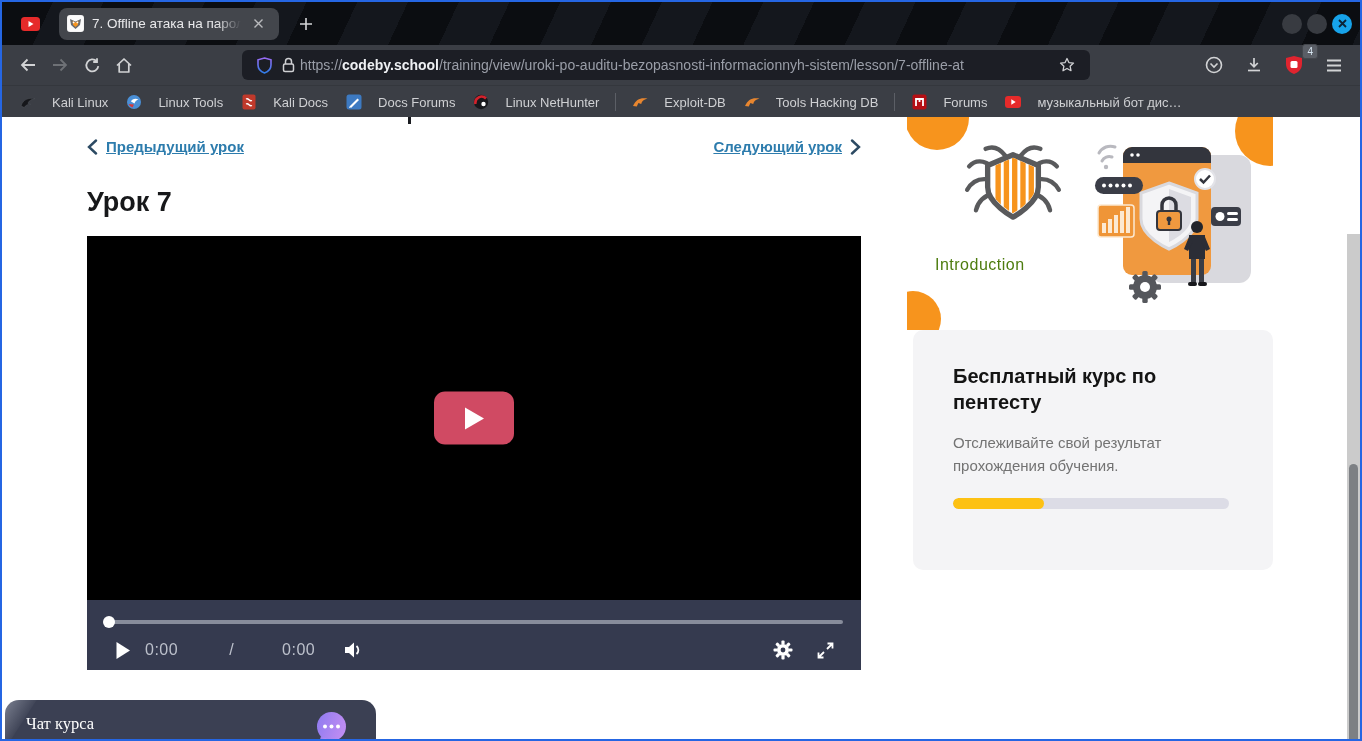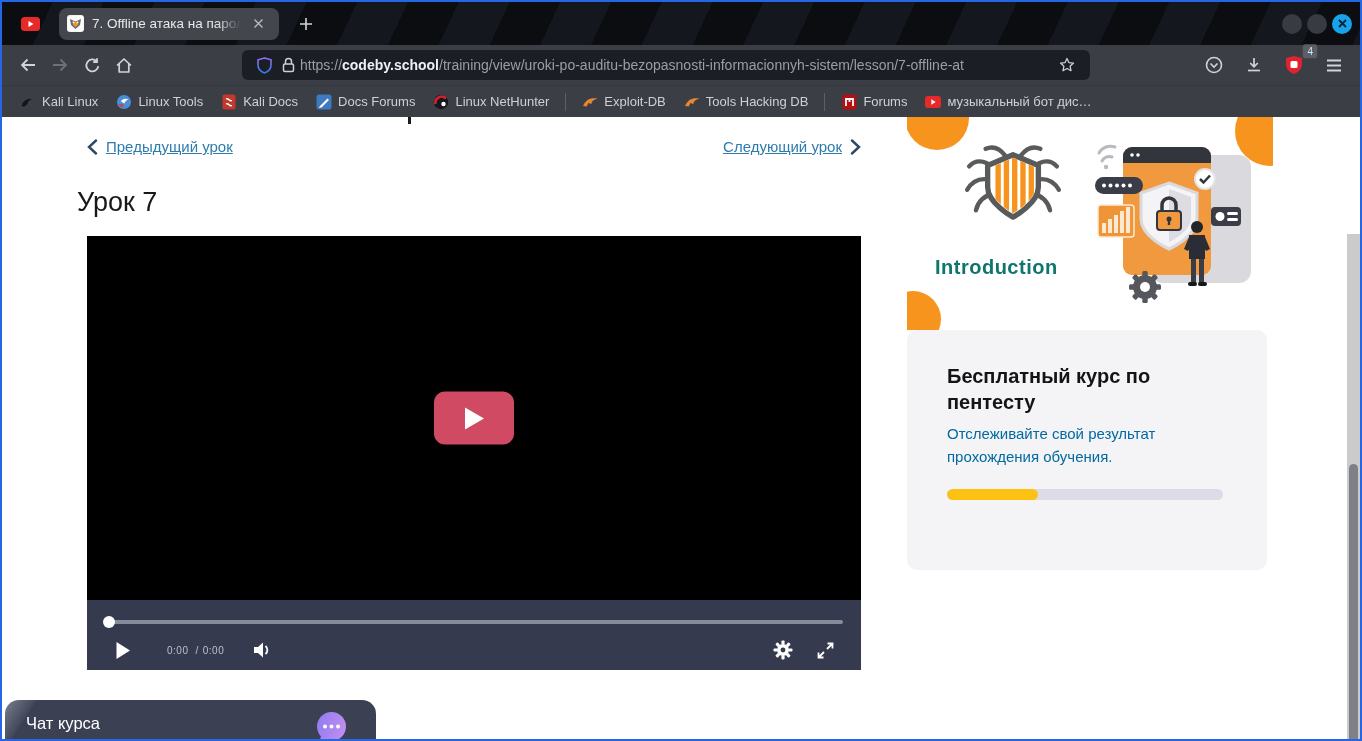--- a/index.html
+++ b/index.html
@@ -39,73 +39,73 @@
   .url-text b { color:#eef0f3; font-weight:bold; }
   .star-btn { width:26px; height:26px; display:flex; align-items:center; justify-content:center; flex:none; }
   .right-tools { display:flex; align-items:center; gap:8px; }
   .ext-wrap { position:relative; }
   .ext-badge {
     position:absolute; top:-6px; right:-8px; background:#5a5e66; color:#d8e6f2; font-size:10px;
     padding:1px 4px; border-radius:3px; border:1px solid #43464c;
   }
   
   .bookmarksbar { height:32px; background:#3b3e45; display:flex; align-items:center; padding:0 10px; gap:2px; border-top:1px solid #34373d; }
-  .bm-item { display:flex; align-items:center; gap:6px; padding:3px 8px; border-radius:4px; color:#cfd0d3; font-size:13px; white-space:nowrap; }
+  .bm-item { display:flex; align-items:flex-end; gap:16px; padding:3px 8px; border-radius:4px; color:#cfd0d3; font-size:13px; white-space:nowrap; }
   .bm-sep { width:1px; height:18px; background:#5c5f66; margin:0 6px; }
   .bm-ico { width:16px; height:16px; display:flex; align-items:center; justify-content:center; }
   
   .content { position:relative; height:624px; background:#fff; overflow:visible; }
   .remnant { position:absolute; left:406px; top:0; width:3px; height:7px; background:#1a1c20; }
-  .lesson-nav { position:absolute; left:85px; top:21px; width:774px; display:flex; justify-content:space-between; align-items:flex-end; }
+  .lesson-nav { position:absolute; left:85px; top:21px; width:774px; display:flex; justify-content:space-between; align-items:flex-end;font-weight:bold; }
   .nav-side { display:flex; align-items:center; gap:8px; }
   .nav-link { color:#2d7cad; font-size:15px; text-decoration:underline; cursor:pointer; }
-  .lesson-heading { position:absolute; left:75px; top:70px; font-size:27px; font-weight:400; color:#17181a; }
+  .lesson-heading { position:absolute; left:85px; top:70px; font-size:27px; font-weight:700; color:#17181a; }
   
   .player { position:absolute; left:85px; top:119px; width:774px; height:434px; }
   .video-frame { width:774px; height:364px; background:#000; position:relative; }
   .big-play {
     position:absolute; left:50%; top:50%; transform:translate(-50%,-50%);
     width:80px; height:53px; border-radius:11px; background:#d04a63;
     display:flex; align-items:center; justify-content:center;
   }
   .controls { position:relative; width:774px; height:70px; background:#353a4f; }
   .seekbar { position:absolute; left:18px; right:18px; top:20px; height:4px; background:#878c9b; border-radius:2px; }
   .seek-dot { position:absolute; left:-2px; top:-4px; width:12px; height:12px; border-radius:50%; background:#fff; }
   .ctrl-row { position:absolute; left:0; right:0; top:30px; height:40px; display:flex; align-items:center; padding:0 22px; }
-  .time { margin-left:30px; font-size:10px; color:#bcc0cb; letter-spacing:0.5px; display:flex; align-items:baseline; }
+  .time { margin-left:8px; font-size:16px; color:#bcc0cb; letter-spacing:0.5px; display:flex; align-items:baseline;gap:44px; }
   .time .cur { margin-right:7px; } .time .div { margin-right:4px; }
   .ctrl-spacer { flex:1; }
   .ctrl-btn { width:28px; height:28px; display:flex; align-items:center; justify-content:center; }
   .vol-btn { margin-left:24px; }
   .fs-btn { margin-left:14px; }
   
   .chat-widget {
     position:absolute; left:3px; top:583px; width:371px; height:48px;
     border-radius:14px 14px 0 0; color:#fff;
     background:linear-gradient(123deg,#7b8090 0px,#70758422 26px,#3b4053 27px), #3b4053;
   }
-  .chat-title { position:absolute; left:21px; top:14px; font-size:16.5px; }
+  .chat-title { position:absolute; left:21px; top:14px; font-size:16.5px;font-family:Liberation Serif, serif; }
   .chat-bubble { position:absolute; right:26px; top:9px; width:37px; height:37px; }
   
   .sidebar { position:absolute; left:905px; top:0; width:366px; height:624px; }
   .banner { position:relative; width:366px; height:213px; overflow:hidden; background:#fff; }
   .blob { position:absolute; border-radius:50%; background:#f7941d; }
   .blob-tl { width:64px; height:64px; left:-2px; top:-31px; }
   .blob-tr { width:70px; height:70px; left:328px; top:-21px; }
   .blob-bl { width:56px; height:56px; left:-22px; top:174px; }
   .spider-logo { position:absolute; left:56px; top:26px; }
   .brand-name { position:absolute; left:24px; top:94px; font-size:34px; font-weight:800; color:#f7941d; letter-spacing:1px; }
-  .brand-sub { position:absolute; left:28px; top:139px; font-size:20px; font-weight:bold; color:#0f766e; letter-spacing:0.5px; }
+  .brand-sub { position:absolute; left:28px; top:139px; font-size:16px; font-weight:normal; color:#4d7c0f; letter-spacing:0.5px; }
   .illustration { position:absolute; left:186px; top:14px; }
   .progress-card {
-    position:absolute; left:0; top:213px; width:360px; height:240px;
+    position:absolute; left:6px; top:213px; width:360px; height:240px;
     background:#f4f4f6; border-radius:10px; padding:33px 44px 0 40px;
   }
   .card-title { font-size:20px; font-weight:bold; color:#141414; line-height:1.3; max-width:250px; }
-  .card-desc { margin-top:8px; font-size:15px; color:#0369a1; line-height:1.5; max-width:260px; }
+  .card-desc { margin-top:17px; font-size:15px; color:#737373; line-height:1.5; max-width:260px; }
   .progress-track { margin-top:21px; width:276px; height:11px; background:#dcdce6; border-radius:6px; position:relative; overflow:hidden; }
   .progress-fill { height:100%; background:#fdc113; border-radius:6px; width:0; }
   .progress-labels { margin-top:9px; width:276px; display:flex; justify-content:space-between; font-size:13.5px; color:#1c1c1f; }
   
   .scroll-track { position:absolute; right:0; top:117px; width:13px; height:624px; background:#cbcbcb; }
   .scroll-thumb { position:absolute; left:2px; width:9px; top:230px; height:290px; background:#7d8084; border-radius:5px; }
   svg { display:block; }
 </style>
 </head>
 <body>

